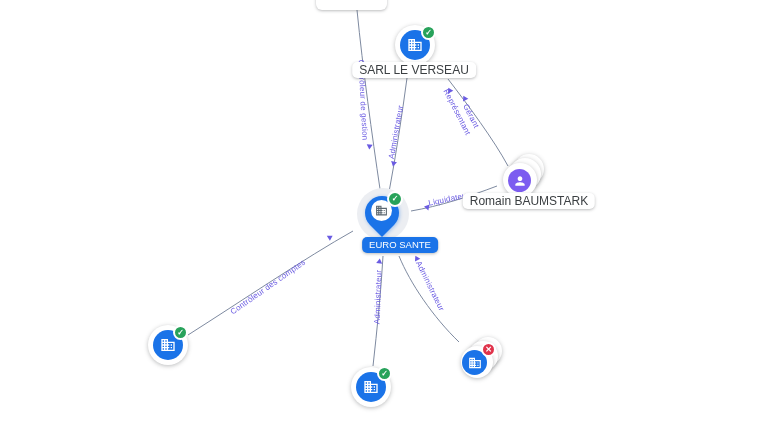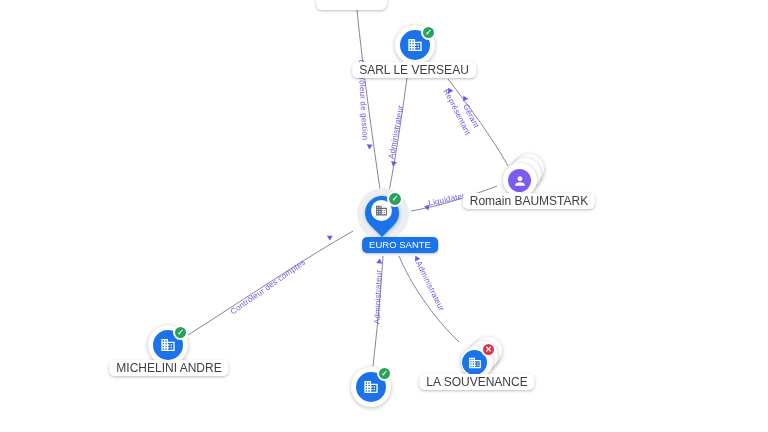--- a/index.html
+++ b/index.html
@@ -127,21 +127,20 @@
 
   <div class="circle" style="left:148px;top:325px;width:40px;height:40px;"></div>
   <div class="inner blue" style="left:153px;top:330px;width:30px;height:30px;">
     <svg width="16" height="16" viewBox="0 0 24 24" fill="#ffffff">
         <path d="M12 7V3H2v18h20V7H12zM6 19H4v-2h2v2zm0-4H4v-2h2v2zm0-4H4V9h2v2zm0-4H4V5h2v2zm4 12H8v-2h2v2zm0-4H8v-2h2v2zm0-4H8V9h2v2zm0-4H8V5h2v2zm10 12h-8v-2h2v-2h-2v-2h2v-2h-2V9h8v10zm-2-8h-2v2h2v-2zm0 4h-2v2h2v-2z"></path>
       </svg>
   </div>
   <div class="badge green" style="left:173px;top:325px;width:15px;height:15px;">
       <span>✓</span>
     </div>
-  <div class="node-label" style="left:169px;top:368px;">MICHELINI ANDRE</div>
 
   <div class="circle" style="left:351px;top:367px;width:40px;height:40px;"></div>
   <div class="inner blue" style="left:356px;top:372px;width:30px;height:30px;">
     <svg width="16" height="16" viewBox="0 0 24 24" fill="#ffffff">
         <path d="M12 7V3H2v18h20V7H12zM6 19H4v-2h2v2zm0-4H4v-2h2v2zm0-4H4V9h2v2zm0-4H4V5h2v2zm4 12H8v-2h2v2zm0-4H8v-2h2v2zm0-4H8V9h2v2zm0-4H8V5h2v2zm10 12h-8v-2h2v-2h-2v-2h2v-2h-2V9h8v10zm-2-8h-2v2h2v-2zm0 4h-2v2h2v-2z"></path>
       </svg>
   </div>
   <div class="badge green" style="left:377px;top:366px;width:15px;height:15px;">
       <span>✓</span>
     </div>
@@ -150,15 +149,14 @@
   <div class="circle" style="left:468px;top:341px;width:30px;height:30px;"></div>
   <div class="circle" style="left:461px;top:346px;width:32px;height:32px;"></div>
   <div class="inner blue" style="left:462px;top:350px;width:25px;height:25px;">
     <svg width="14" height="14" viewBox="0 0 24 24" fill="#ffffff">
         <path d="M12 7V3H2v18h20V7H12zM6 19H4v-2h2v2zm0-4H4v-2h2v2zm0-4H4V9h2v2zm0-4H4V5h2v2zm4 12H8v-2h2v2zm0-4H8v-2h2v2zm0-4H8V9h2v2zm0-4H8V5h2v2zm10 12h-8v-2h2v-2h-2v-2h2v-2h-2V9h8v10zm-2-8h-2v2h2v-2zm0 4h-2v2h2v-2z"></path>
       </svg>
   </div>
   <div class="badge red" style="left:481px;top:342px;width:15px;height:15px;">
       <span>✕</span>
     </div>
-  <div class="node-label" style="left:477px;top:382px;">LA SOUVENANCE</div>
 
 </div>
 
 </body></html>

